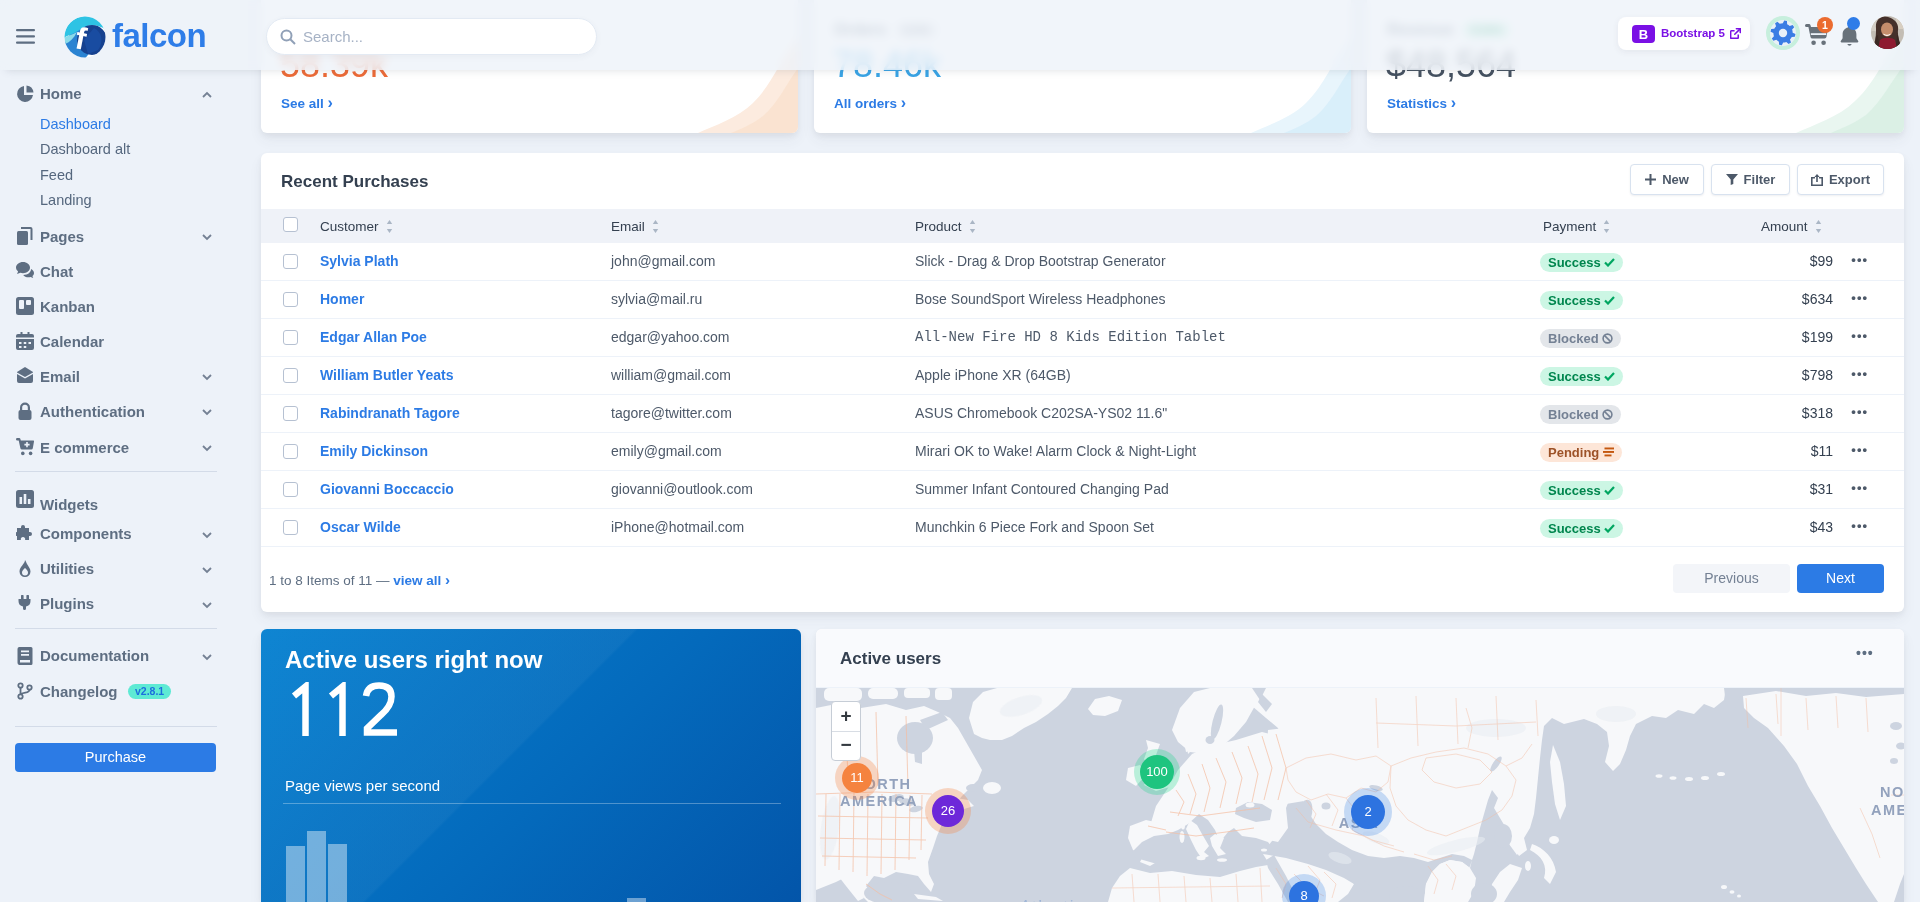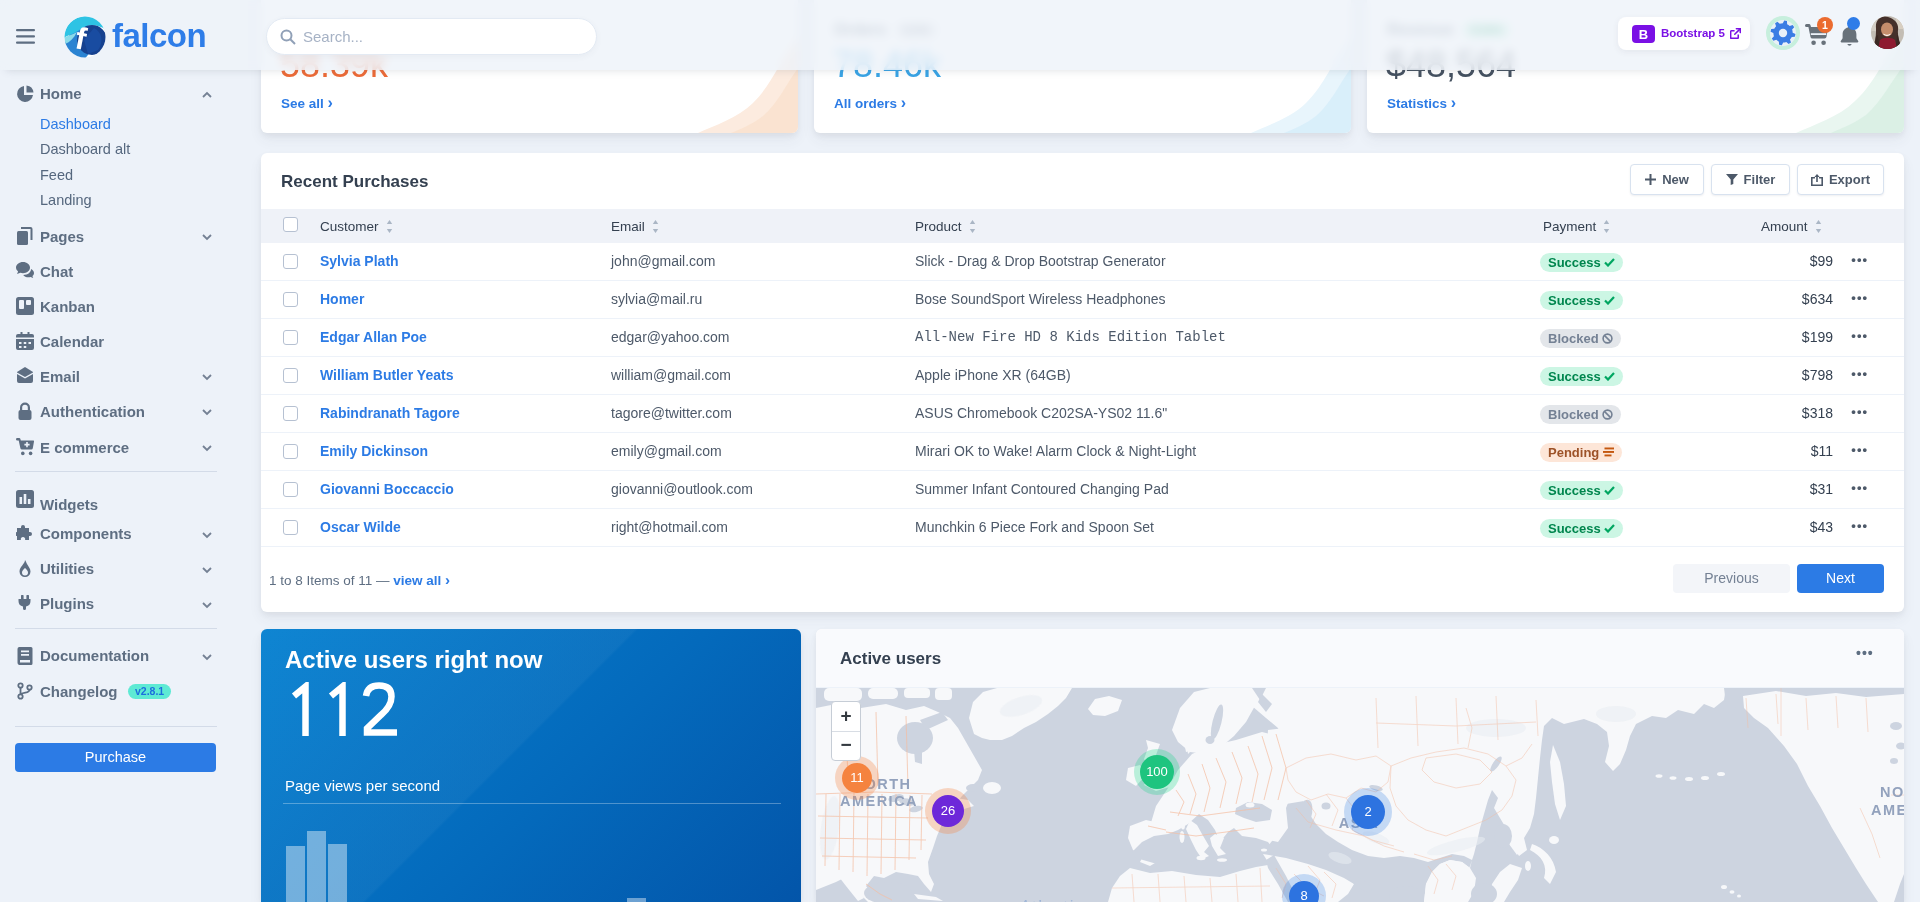--- a/index.html
+++ b/index.html
@@ -419,21 +419,21 @@
   <div class="cprod" style="left:654px; top:10px;">Summer Infant Contoured Changing Pad</div>
   <span class="pbadge" style="top:9.5px; background:#ccf6e4; color:#00864e;">Success&nbsp;<svg width="11" height="9" viewBox="0 0 11 9" fill="none" stroke="#00a661" stroke-width="2.2">
         <path d="M1 4.5 L4 7.5 L10 1"></path>
       </svg></span>
   <div class="camount" style="right:71px; top:10px;">$31</div>
   <div class="cdots" style="right:36px; top:9px;">•••</div>
 </div>
 <div class="trow" style="top:509px;">
   <div class="checkbox" style="left:22px; top:11px;"></div>
   <div class="cname" style="left:59px; top:10px;">Oscar Wilde</div>
-  <div class="cemail" style="left:350px; top:10px;">right@hotmail.com</div>
+  <div class="cemail" style="left:350px; top:10px;">iPhone@hotmail.com</div>
   <div class="cprod" style="left:654px; top:10px;">Munchkin 6 Piece Fork and Spoon Set</div>
   <span class="pbadge" style="top:9.5px; background:#ccf6e4; color:#00864e;">Success&nbsp;<svg width="11" height="9" viewBox="0 0 11 9" fill="none" stroke="#00a661" stroke-width="2.2">
         <path d="M1 4.5 L4 7.5 L10 1"></path>
       </svg></span>
   <div class="camount" style="right:71px; top:10px;">$43</div>
   <div class="cdots" style="right:36px; top:9px;">•••</div>
 </div>
 
 <div class="abs" style="left:269px; top:571px; font-size:13.5px; color:#5e6e82; z-index:5;">1 to 8 Items of 11 — <span style="color:#2c7be5; font-weight:bold;">view all <span style="font-size:15px;">›</span></span></div>
 <div class="abs" style="left:1673px; top:564px; width:117px; height:29px; background:#f3f5f9; border-radius:4px; color:#748194; font-size:14px; text-align:center; line-height:29px; z-index:5;">Previous</div>

